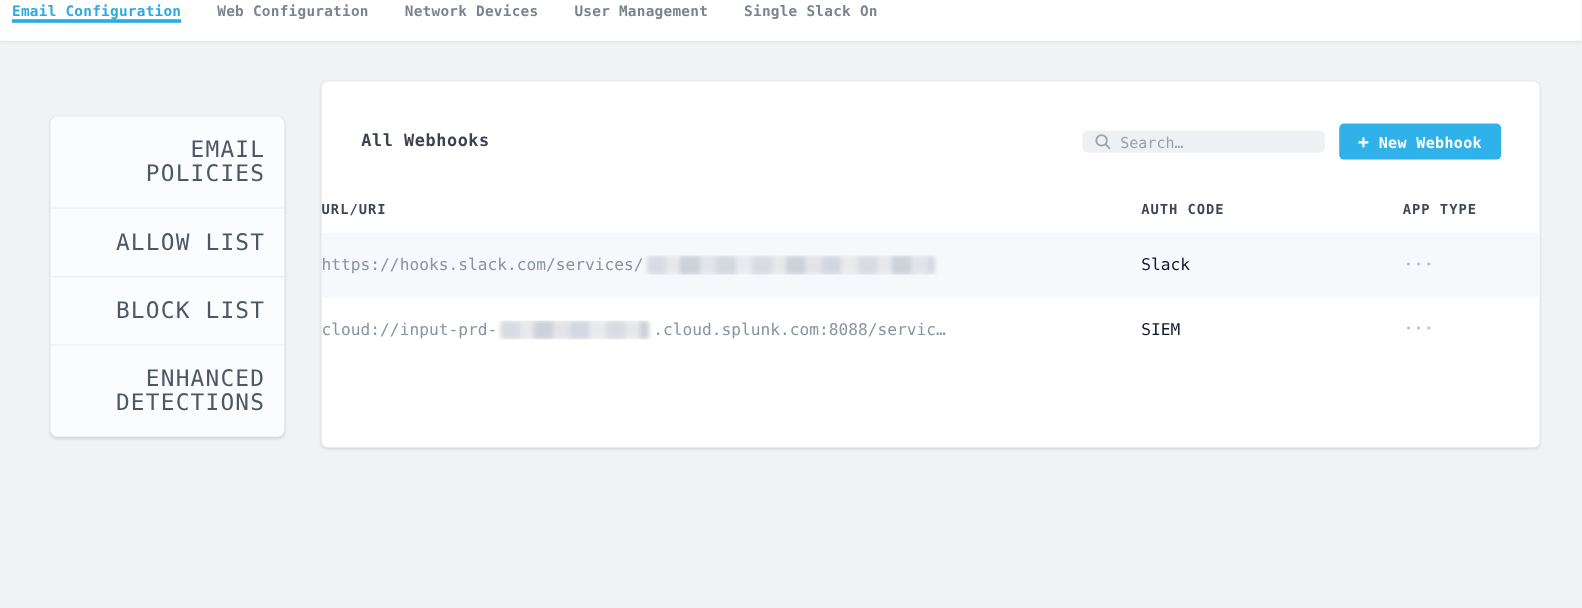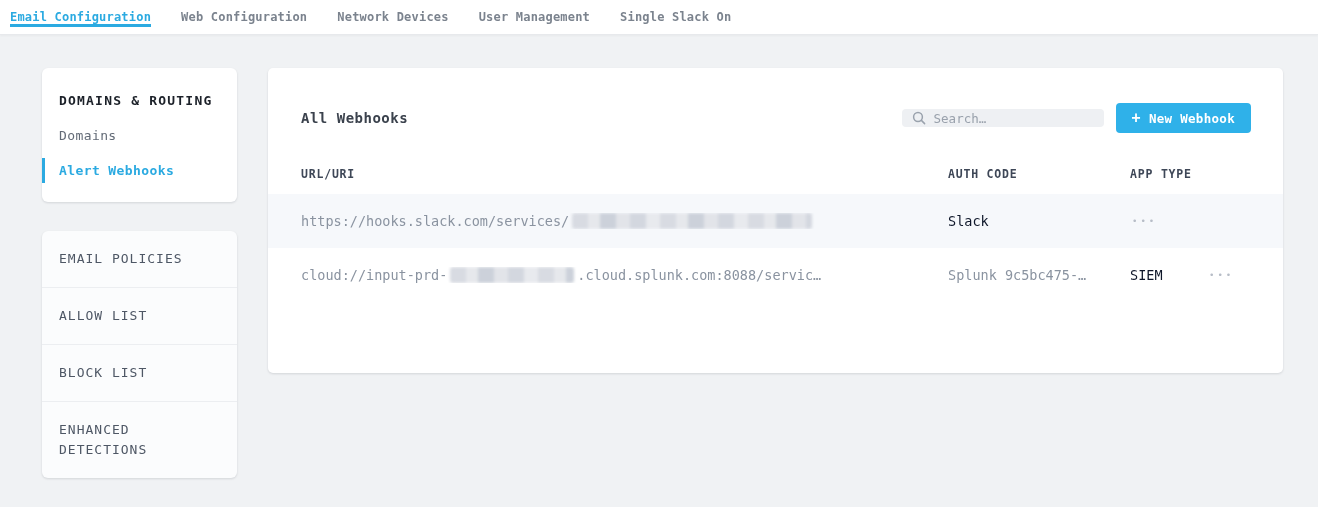--- a/index.html
+++ b/index.html
@@ -9,21 +9,21 @@
     background: #f0f2f4;
   }
 
   
   .topnav {
     height: 35px;
     background: #ffffff;
     border-bottom: 1px solid #e7e9ec;
     box-shadow: 0 1px 2px rgba(0,0,0,0.04);
     display: flex;
-    align-items: center;
+    align-items: flex-start;
     padding-left: 10px;
     gap: 30px;
   }
   .topnav .tab {
     display: flex;
     align-items: center;
     font-size: 12px;
     font-weight: bold;
     color: #7b838e;
     letter-spacing: 0.2px;
@@ -82,26 +82,27 @@
   }
 
   
   .side-card-2 {
     margin-top: 29px;
     background: #fbfcfd;
     overflow: hidden;
   }
   .side-section {
     padding: 18px 16px 18px 17px;
-    font-size: 13px;
+    font-size: 19px;
     line-height: 20px;
     color: #4e5765;
     letter-spacing: 1px;
     border-top: 1px solid #eceef1;
     cursor: pointer;
+    text-align: right;
   }
   .side-section:first-child { border-top: none; }
 
   
   .main-card {
     flex: 1;
     height: 305px;
     border-radius: 5px;
     overflow: hidden;
   }
@@ -158,21 +159,21 @@
     white-space: nowrap;
   }
   .new-btn .plus { font-size: 15px; font-weight: bold; line-height: 1; }
 
   
   .wh-table { margin-top: 34px; }
   .t-row {
     display: grid;
     grid-template-columns: 647px 182px 77px 1fr;
     align-items: center;
-    padding-left: 33px;
+    gap: 36px;
   }
   .t-head { padding-bottom: 13px; }
   .t-head .th {
     font-size: 11.5px;
     font-weight: bold;
     color: #3e4757;
     letter-spacing: 0.8px;
     white-space: nowrap;
   }
   .t-body .t-row { height: 54px; }
@@ -217,25 +218,20 @@
   <div class="tab">Web Configuration</div>
   <div class="tab">Network Devices</div>
   <div class="tab">User Management</div>
   <div class="tab">Single Slack On</div>
 </div>
 
 <div class="content">
 
   <div class="sidebar">
 
-    <div class="card side-card-1">
-      <div class="side-title">DOMAINS &amp; ROUTING</div>
-      <div class="side-item">Domains</div>
-      <div class="side-item active">Alert Webhooks</div>
-    </div>
 
     <div class="card side-card-2">
       <div class="side-section">EMAIL POLICIES</div>
       <div class="side-section">ALLOW LIST</div>
       <div class="side-section">BLOCK LIST</div>
       <div class="side-section">ENHANCED DETECTIONS</div>
     </div>
 
   </div>
 
@@ -277,21 +273,20 @@
           <div class="cell app-cell">Slack</div>
           <button class="actions-btn">•••</button>
         </div>
 
         <div class="t-row">
           <div class="cell url-cell">
             <span>cloud://input-prd-</span>
             <span class="redact r2"></span>
             <span>.cloud.splunk.com:8088/servic…</span>
           </div>
-          <div class="cell">Splunk 9c5bc475-…</div>
           <div class="cell app-cell">SIEM</div>
           <button class="actions-btn">•••</button>
         </div>
 
       </div>
     </div>
 
   </div>
 </div>
 

